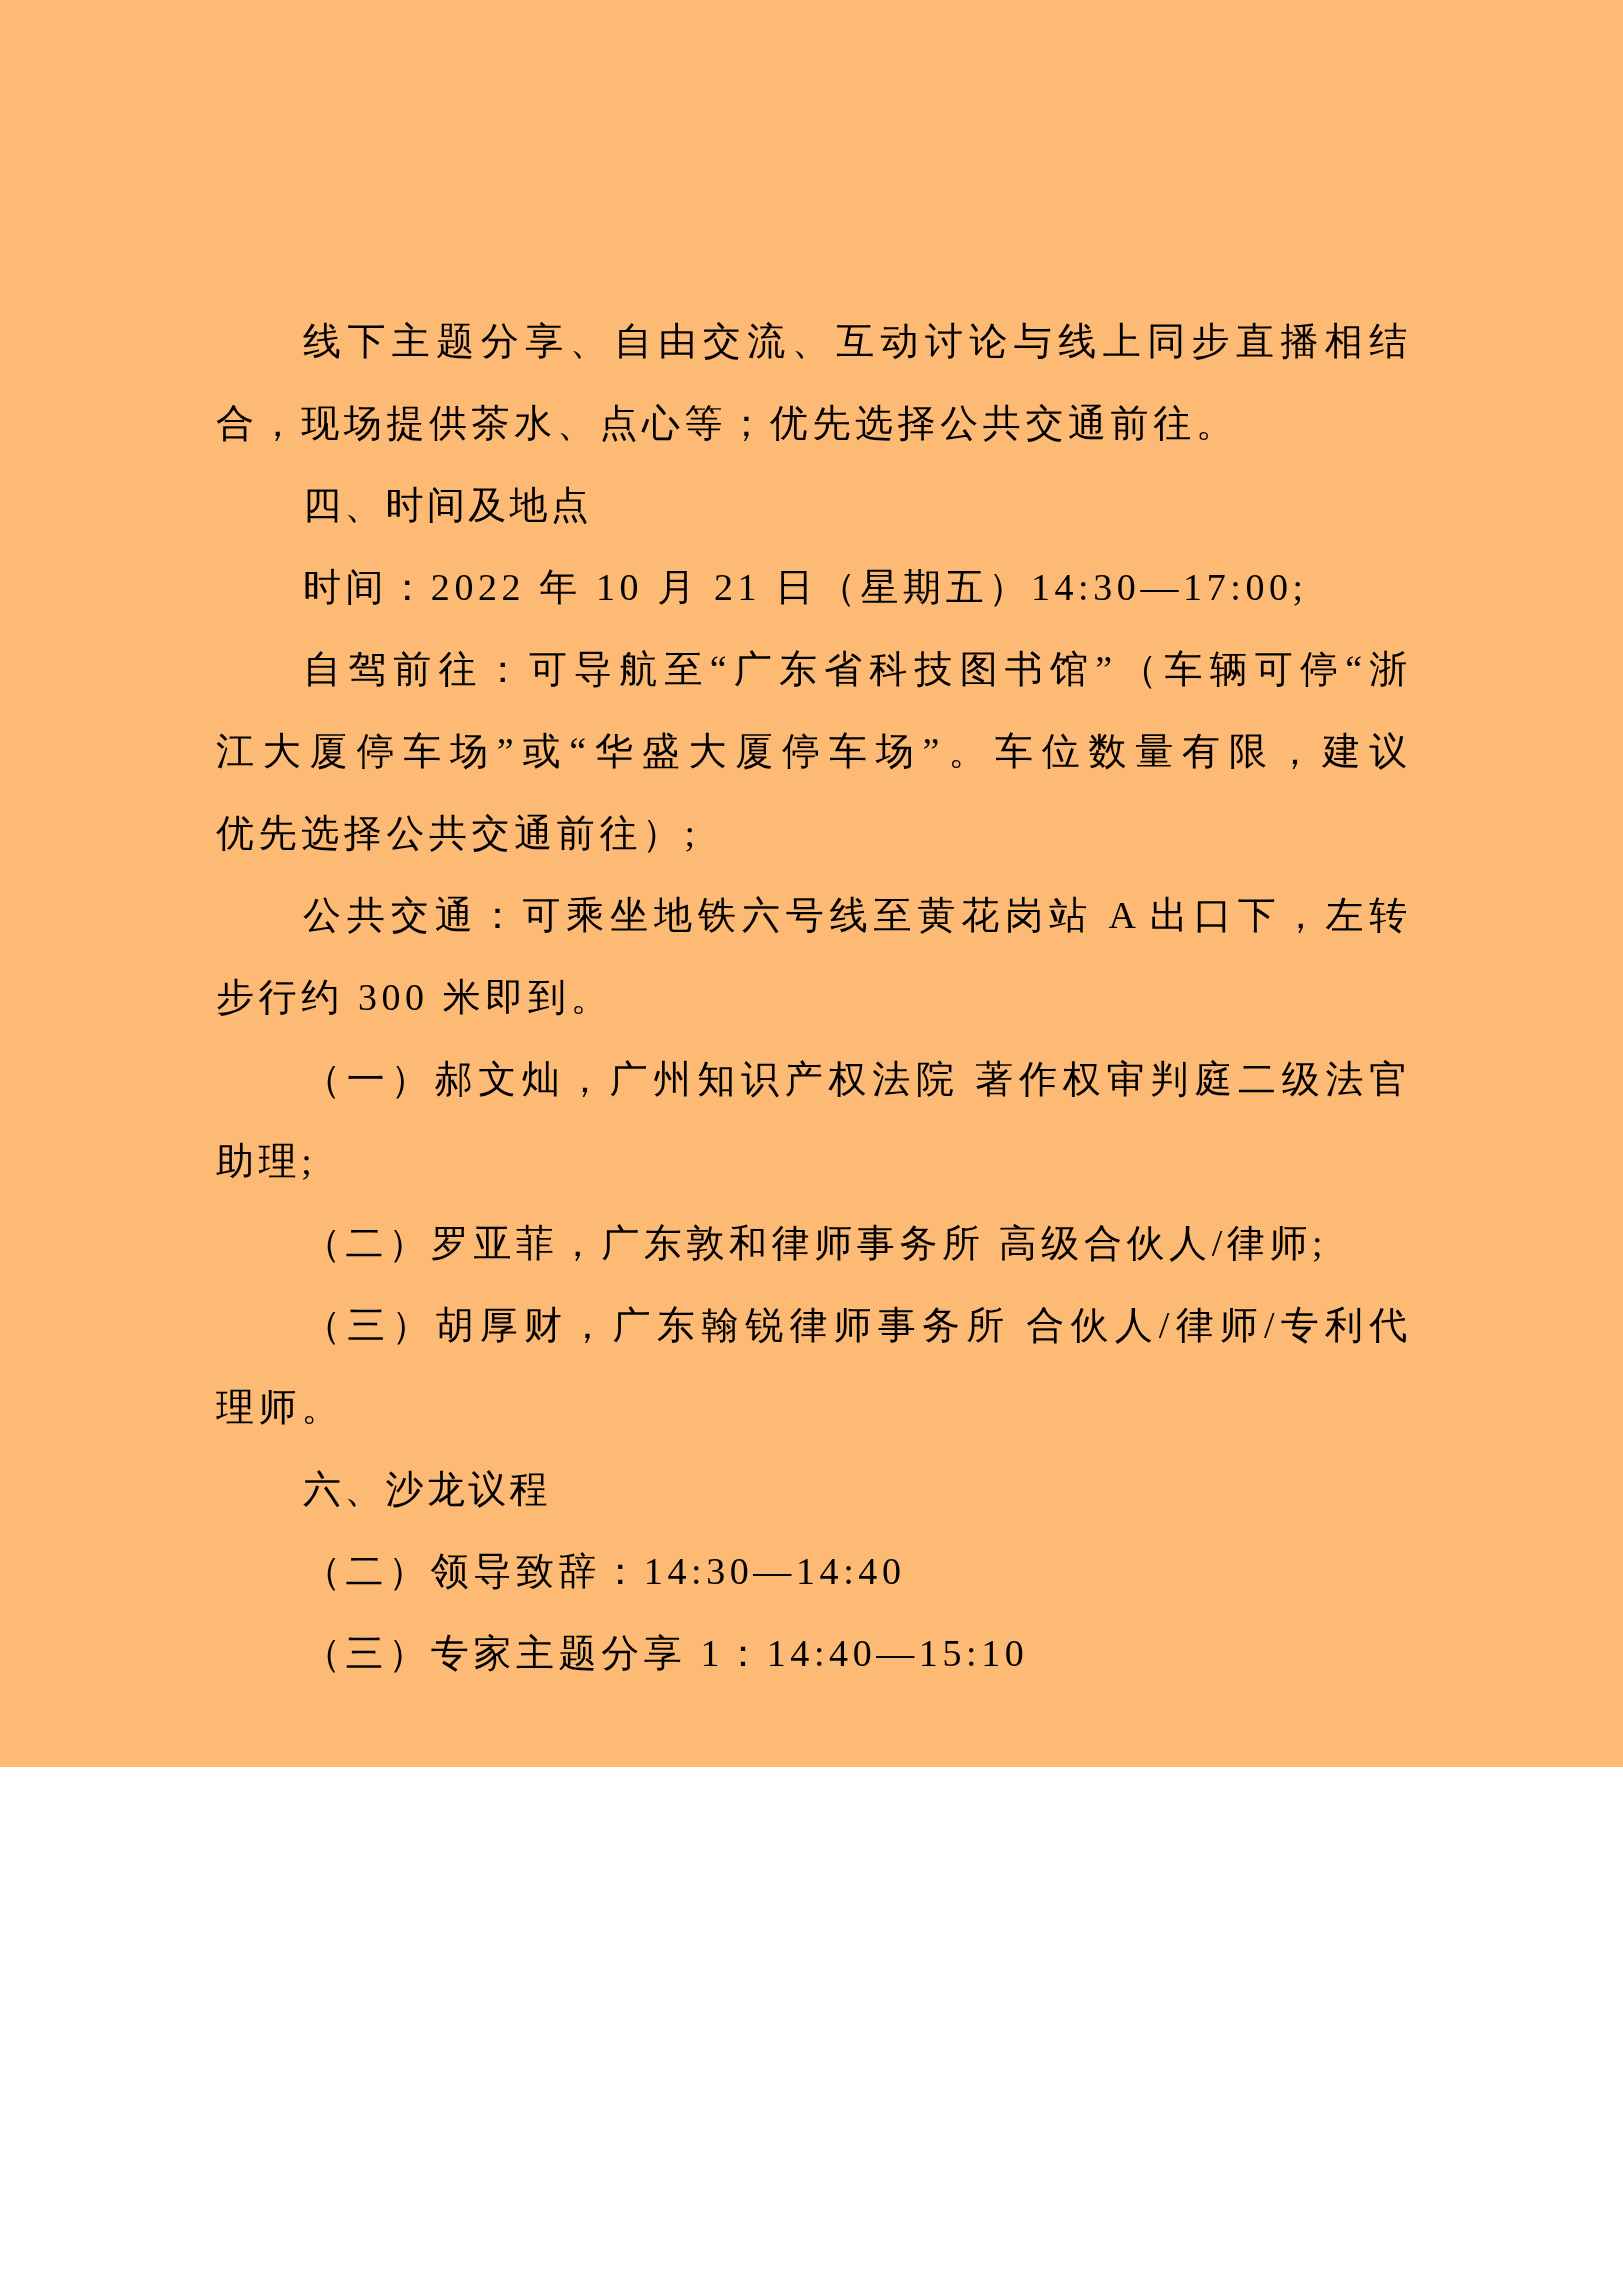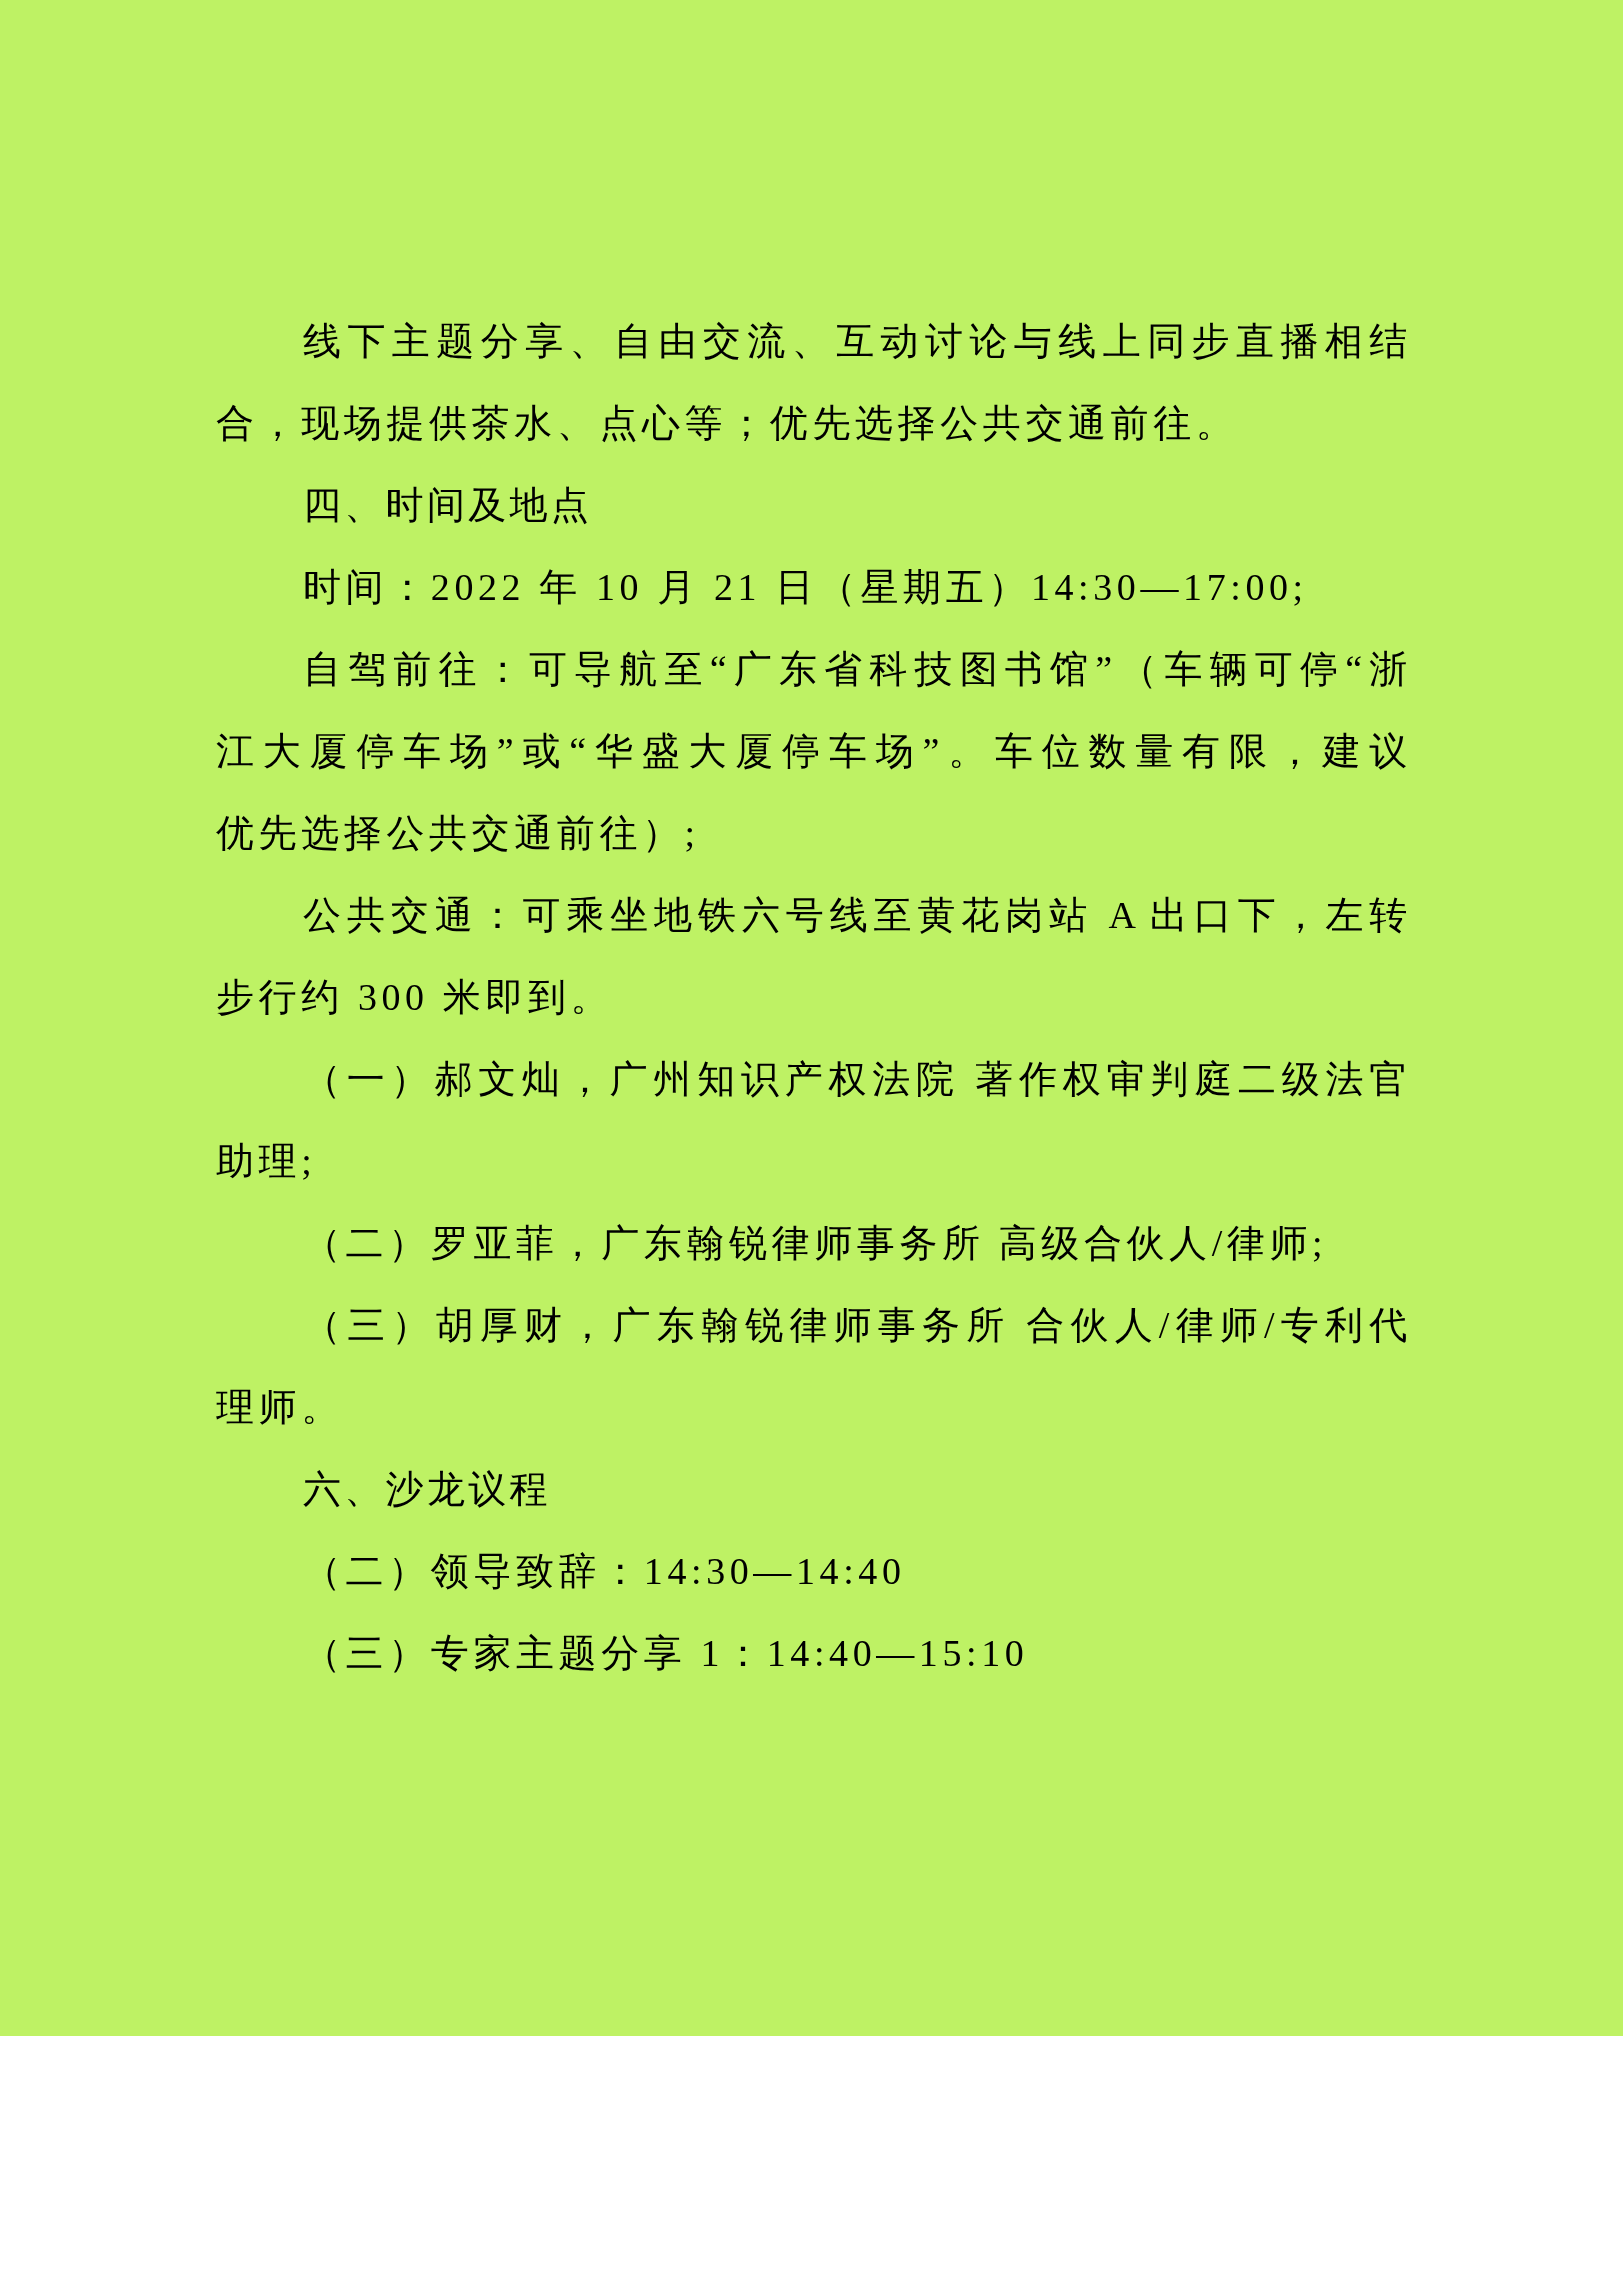--- a/index.html
+++ b/index.html
@@ -3,22 +3,22 @@
 <meta charset="utf-8">
 <style>
   html, body {
     margin: 0;
     padding: 0;
     background: #ffffff;
   }
   .page {
     position: relative;
     width: 1623px;
-    height: 2036px;
-    background: #bef264;
+    height: 1767px;
+    background: #fdba74;
     color: #000000;
     font-family: "Liberation Serif", "DejaVu Serif", serif;
     overflow: hidden;
   }
   .text-block {
     position: absolute;
     left: 216px;
     top: 300px;
     width: 1192px;
   }
@@ -75,21 +75,21 @@
     <div class="line justify">江大厦停车场”或“华盛大厦停车场”。车位数量有限，建议</div>
     <div class="line">优先选择公共交通前往）;</div>
 
     <div class="line indent justify">公共交通：可乘坐地铁六号线至黄花岗站 A 出口下，左转</div>
     <div class="line">步行约 300 米即到。</div>
 
 
     <div class="line indent justify">（一）郝文灿，广州知识产权法院 著作权审判庭二级法官</div>
     <div class="line">助理;</div>
 
-    <div class="line indent">（二）罗亚菲，广东翰锐律师事务所 高级合伙人/律师;</div>
+    <div class="line indent">（二）罗亚菲，广东敦和律师事务所 高级合伙人/律师;</div>
 
     <div class="line indent justify">（三）胡厚财，广东翰锐律师事务所 合伙人/律师/专利代</div>
     <div class="line">理师。</div>
 
     <div class="line indent heading">六、沙龙议程</div>
 
     <div class="line indent">（二）领导致辞：14:30—14:40</div>
     <div class="line indent">（三）专家主题分享 1：14:40—15:10</div>
 
   </div>

